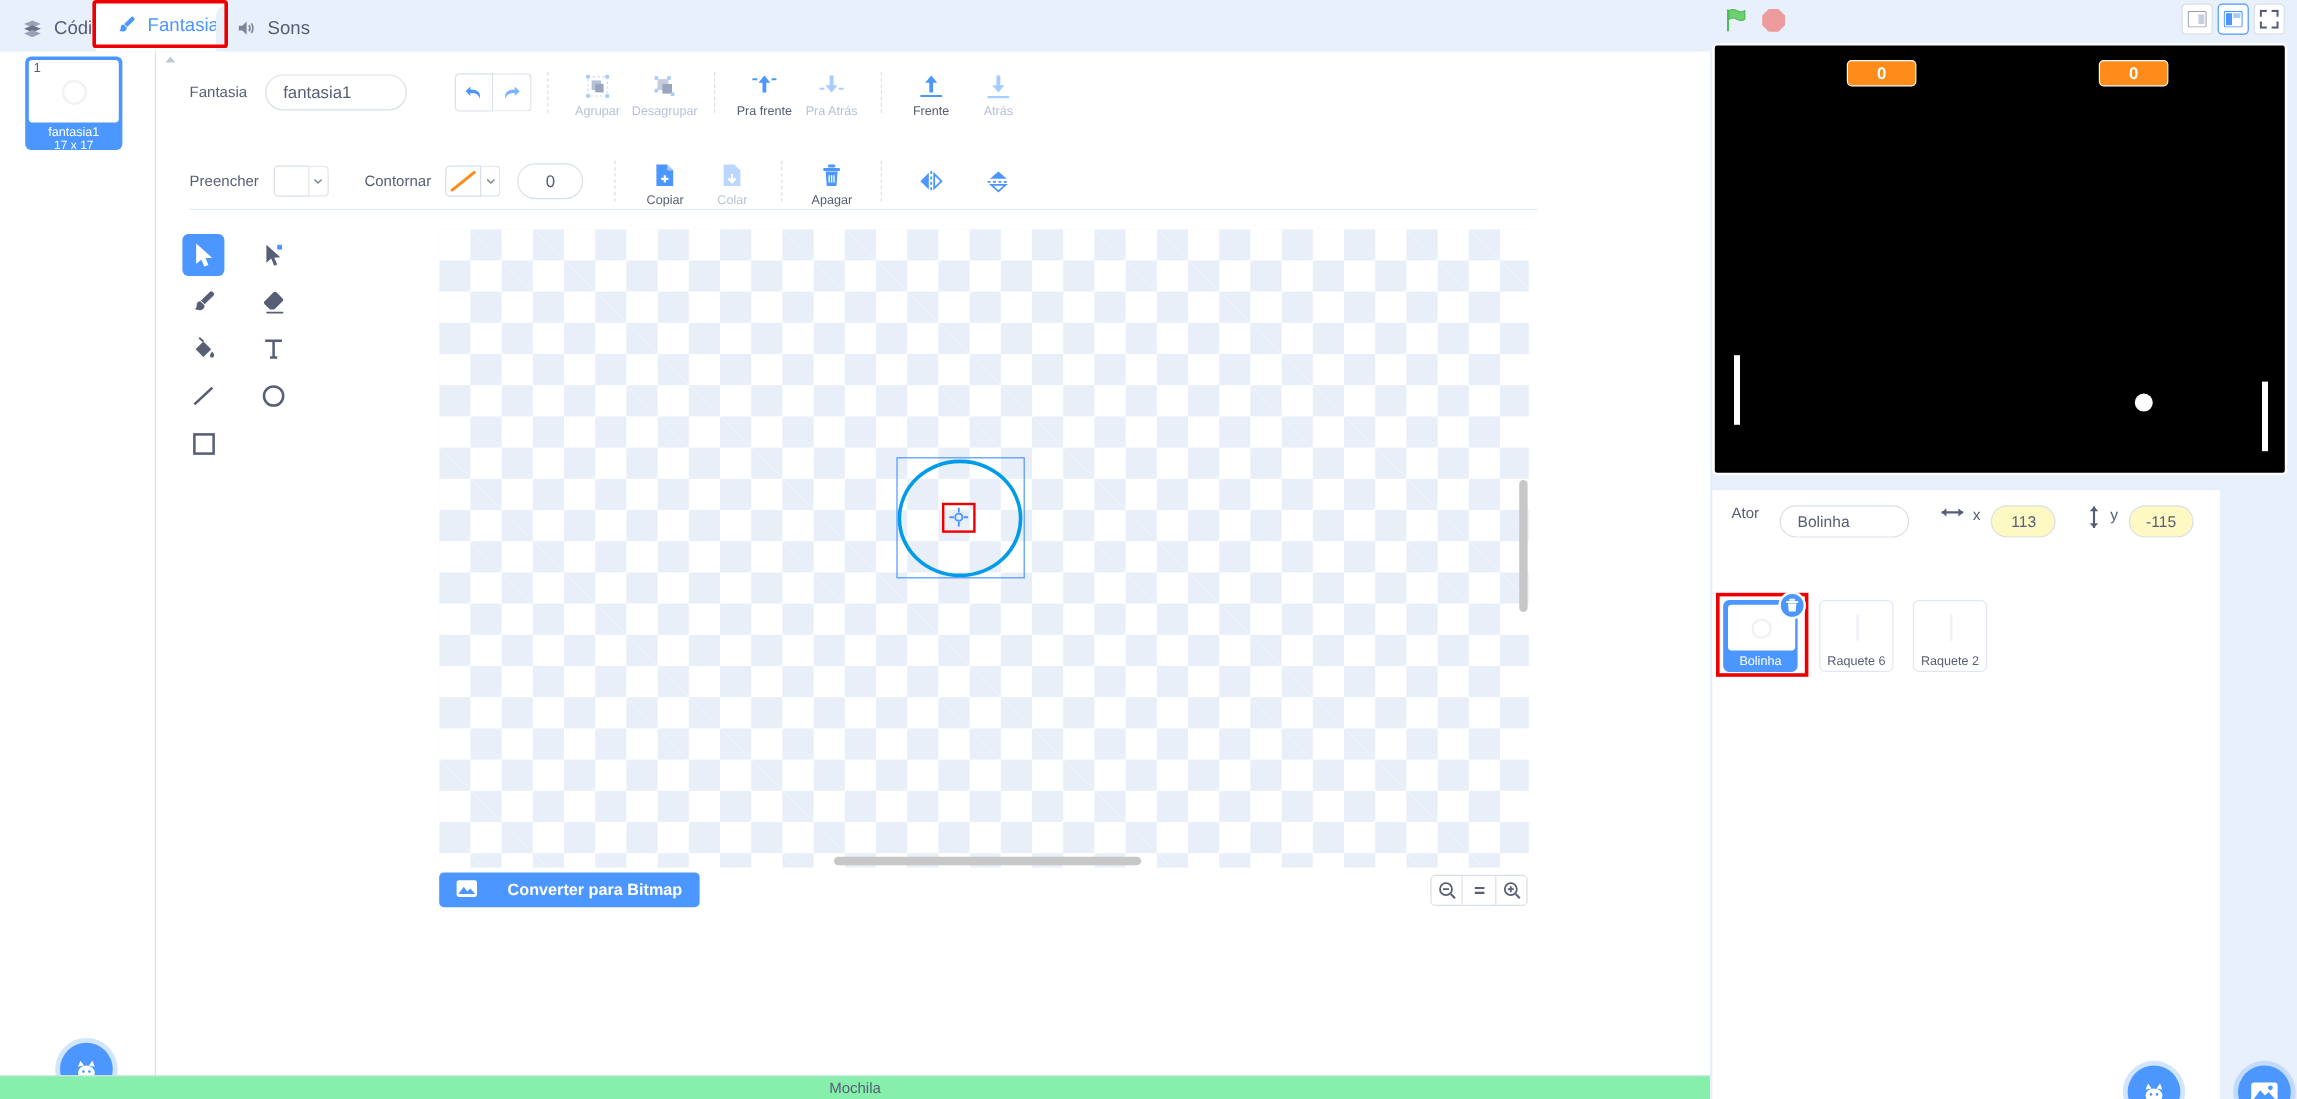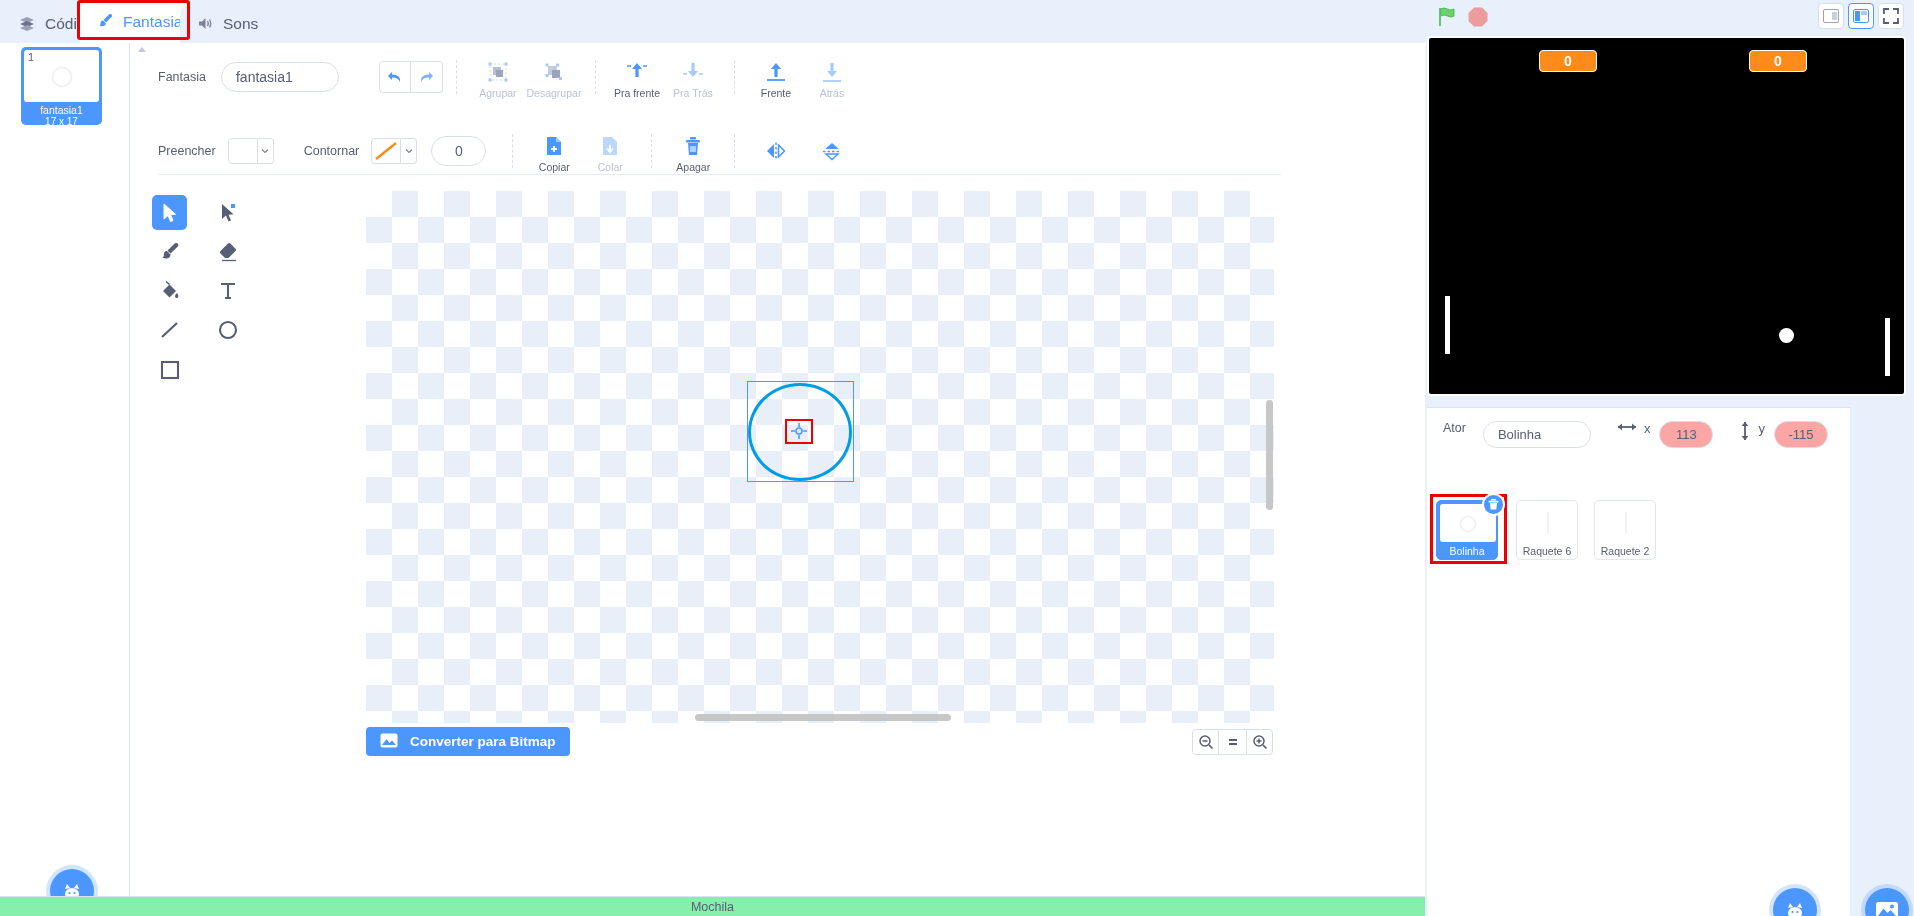--- a/index.html
+++ b/index.html
@@ -173,21 +173,21 @@
     background: #c7c7c7; border-radius: 4px;
   }
   #canvas-vscroll {
     position: absolute; left: 1136px; top: 357px; width: 7px; height: 110px;
     background: #c7c7c7; border-radius: 4px;
   }
 
   #convert-btn {
     position: absolute; left: 236px; top: 684px; height: 29px;
     background: #4c97ff; color: #fff; border-radius: 4px;
-    display: flex; align-items: center; gap: 12px; padding: 0 14px;
+    display: flex; align-items: center; gap: 25px; padding: 0 14px;
     font-size: 13.5px; font-weight: bold; cursor: pointer;
   }
   #zoom-group {
     position: absolute; left: 1062px; top: 686px; display: flex;
   }
   .zbtn {
     width: 27px; height: 26px; background: #fff; border: 1px solid #d9dfe8;
     display: flex; align-items: center; justify-content: center; cursor: pointer;
   }
   .zbtn:nth-child(1){ border-radius: 4px 0 0 4px; }
@@ -217,21 +217,21 @@
     background: #fff; border-top: 1px solid #d9e3f2;
   }
   #sprite-info { position: absolute; left: 0; top: 0; width: 423px; height: 76px; }
   .sinfo-row { position: absolute; display: flex; align-items: flex-start; }
   #sinfo-row1 { left: 16px; top: 13px; }
   #sinfo-row2 { left: 16px; top: 48px; }
   #sprite-name-field { width: 108px; margin-left: 17px; height: 27px; font-size: 13px; }
   .numfield {
     width: 54px; height: 27px; border: 1px solid #d9dfe8; border-radius: 20px;
     display: flex; align-items: center; justify-content: center;
-    font-size: 13px; color: #575e75; background: #fca5a5;
+    font-size: 13px; color: #575e75; background: #fef9c3;
   }
   .axis-ico { margin-left: 26px; display: flex; align-items: center; }
   .axis-lbl { font-size: 13px; color: #575e75; margin: 0 9px 0 7px; }
   .show-group { display: flex; margin-left: 13px; }
   .show-btn {
     width: 29px; height: 27px; border: 1px solid #d9dfe8; background: #fff;
     display: flex; align-items: center; justify-content: center; cursor: pointer;
   }
   .show-btn:first-child { border-radius: 4px 0 0 4px; }
   .show-btn:last-child { border-radius: 0 4px 4px 0; border-left: none; }
@@ -450,21 +450,21 @@
       </span>
       <span class="cap">Pra frente</span>
     </div>
     <div class="tbtn disabled">
       <span class="ico">
         <svg width="24" height="22" viewBox="0 0 24 22">
             <path d="M12 16 L7 10 L10.4 10 L10.4 2 L13.6 2 L13.6 10 L17 10 Z" fill="#a6cbff"></path>
             <path d="M2 13 L6 13 M18 13 L22 13" stroke="#a6cbff" stroke-width="1.6"></path>
           </svg>
       </span>
-      <span class="cap">Pra Trás</span>
+      <span class="cap">Pra Atrás</span>
     </div>
 
     <div class="divider-v"></div>
 
     <div class="tbtn">
       <span class="ico">
         <svg width="24" height="22" viewBox="0 0 24 22">
             <path d="M12 2 L17 8 L13.6 8 L13.6 16 L10.4 16 L10.4 8 L7 8 Z" fill="#4c97ff"></path>
             <path d="M3 19 L21 19" stroke="#4c97ff" stroke-width="1.8"></path>
           </svg>

